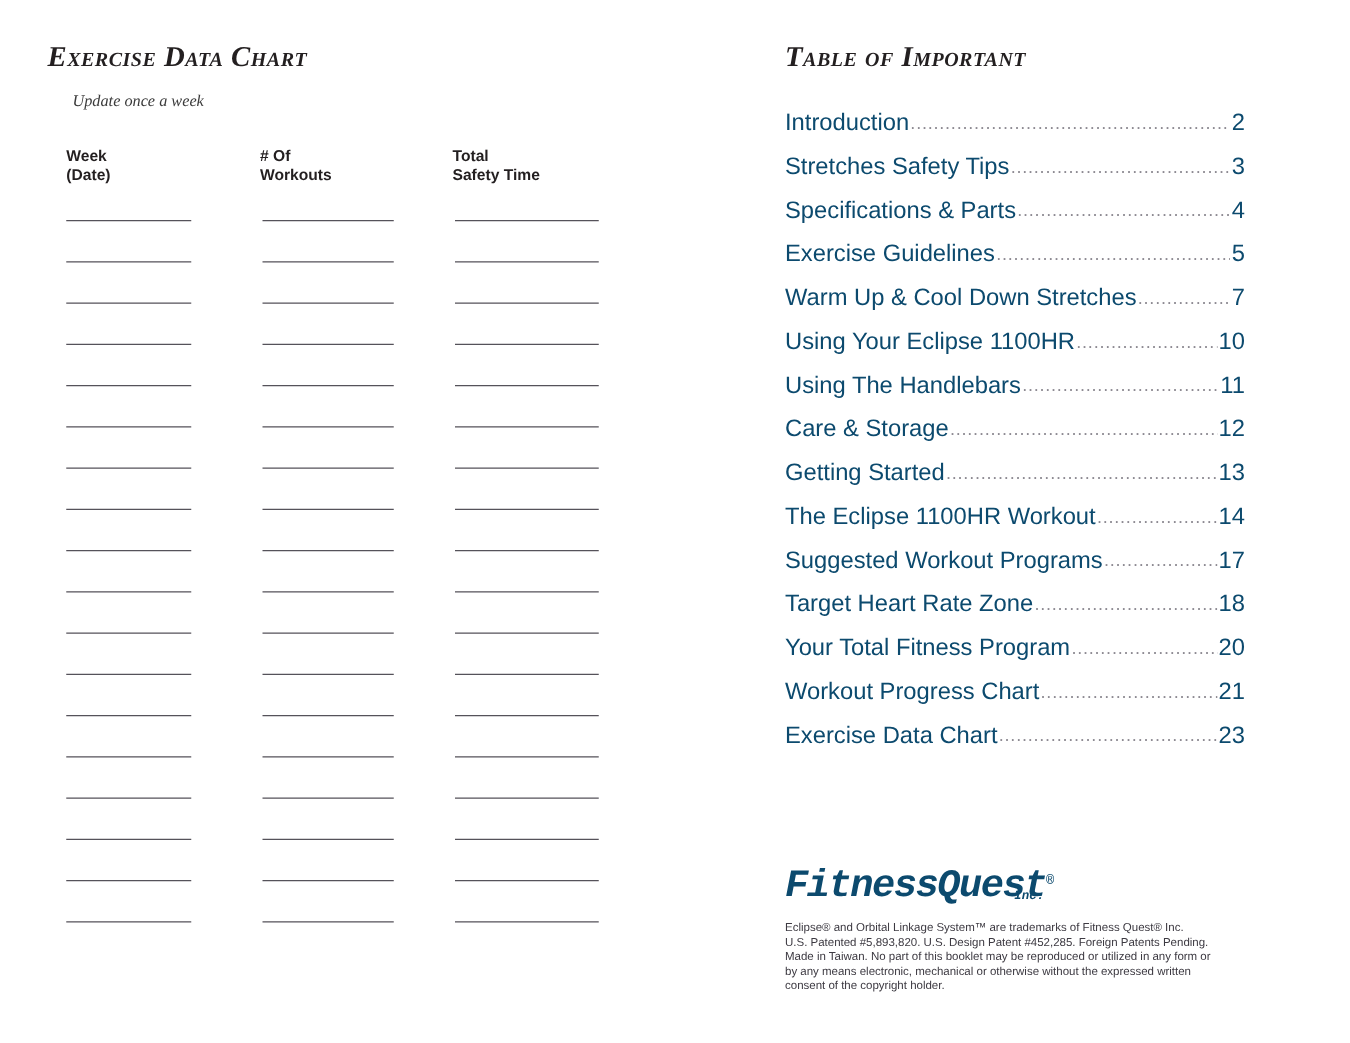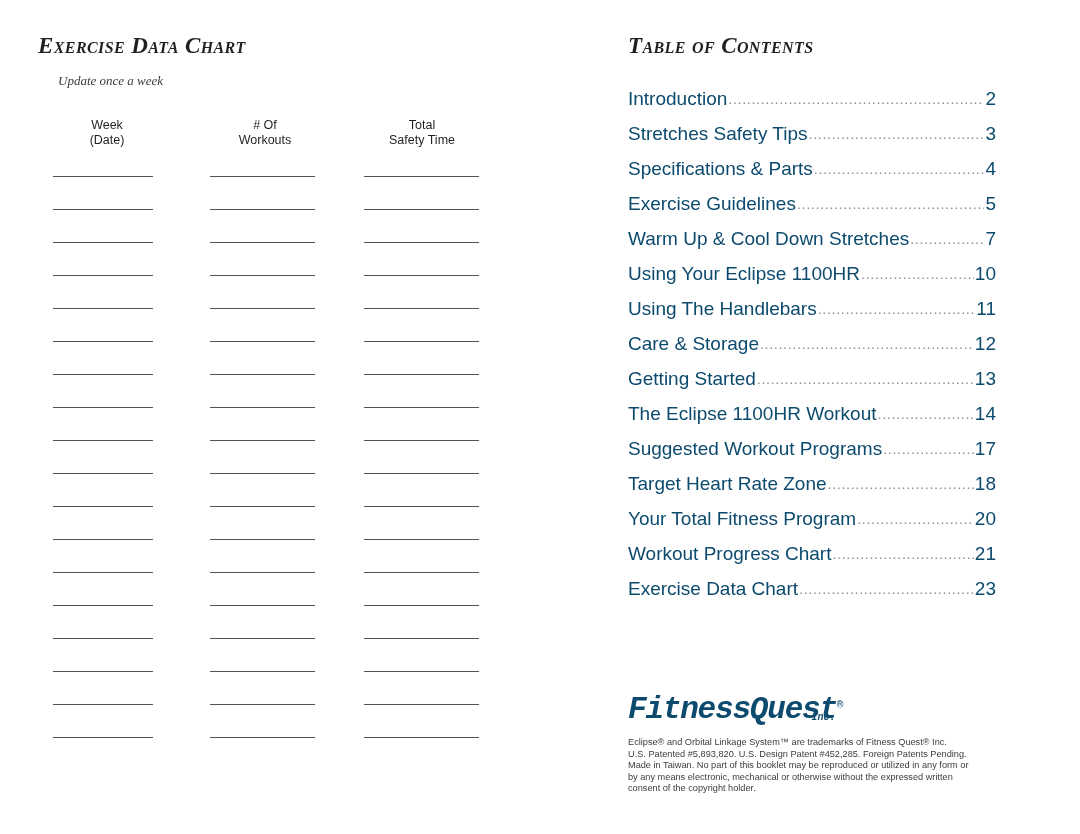--- a/index.html
+++ b/index.html
@@ -52,24 +52,24 @@
     top: 73px;
     font-family: "Liberation Serif", "DejaVu Serif", serif;
     font-style: italic;
     font-size: 13px;
     color: #3b3b3b;
   }
 
   .col-header {
     position: absolute;
     font-family: "Liberation Sans", sans-serif;
-    font-weight: normal;
+    font-weight: bold;
     font-size: 12.5px;
     line-height: 15px;
-    text-align: center;
+    text-align: left;
     color: #231f20;
   }
   .col-header .l1 { display: block; }
   .col-header .l2 { display: block; }
 
   #col-header-0 { left: 53px;  top: 118px; width: 108px; }
   #col-header-1 { left: 208px; top: 118px; width: 114px; }
   #col-header-2 { left: 362px; top: 118px; width: 120px; }
 
   .chart-grid {
@@ -318,21 +318,21 @@
           <div class="chart-blank c1"></div>
           <div class="chart-blank c2"></div>
         </div>
       </div>
 
     <div id="page-number-left">24</div>
   </div>
 
   <div class="right-page">
 
-    <div class="section-heading" id="toc-heading">Table of Contents</div>
+    <div class="section-heading" id="toc-heading">Table of Important</div>
 
     <div class="toc-list" id="toc-list">
         <div class="toc-entry">
           <span class="toc-label">Introduction</span>
           <span class="toc-dots"></span>
           <span class="toc-page">2</span>
         </div>
         <div class="toc-entry">
           <span class="toc-label">Stretches Safety Tips</span>
           <span class="toc-dots"></span>

